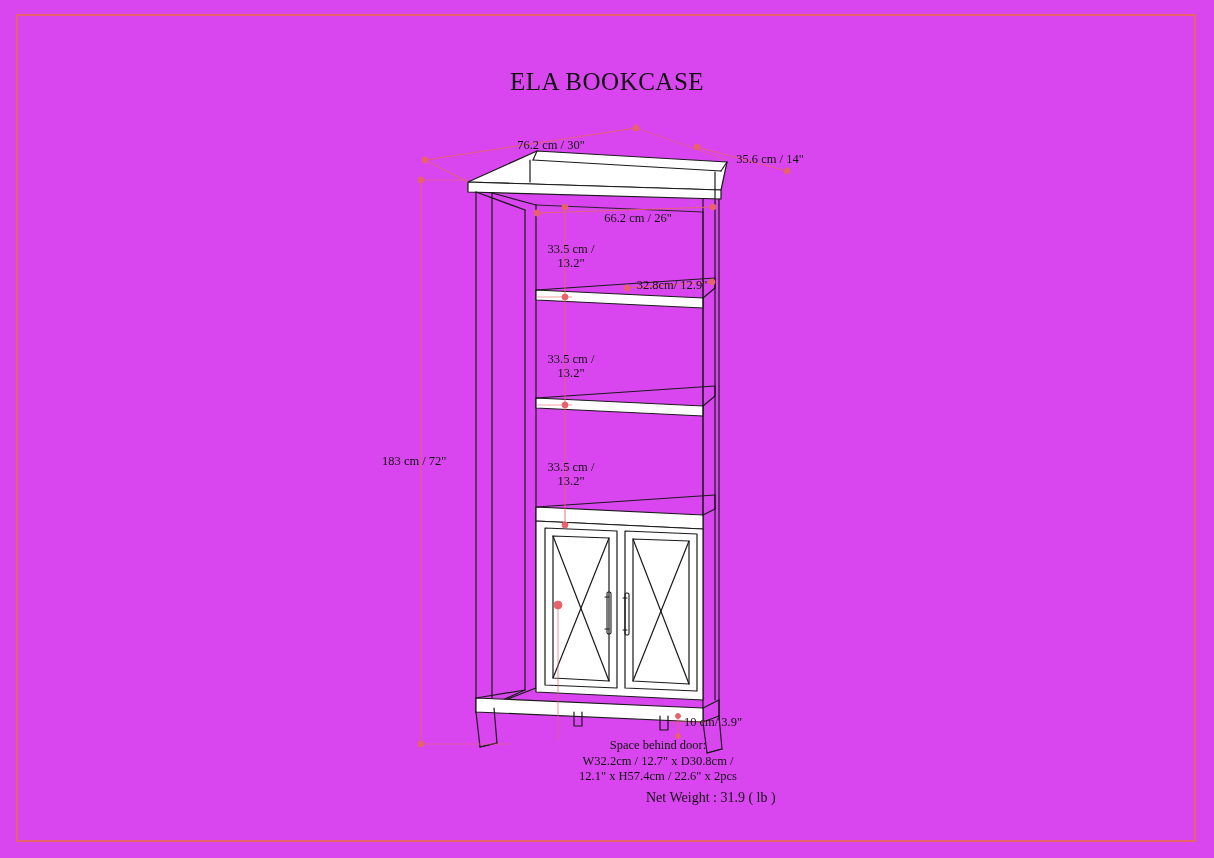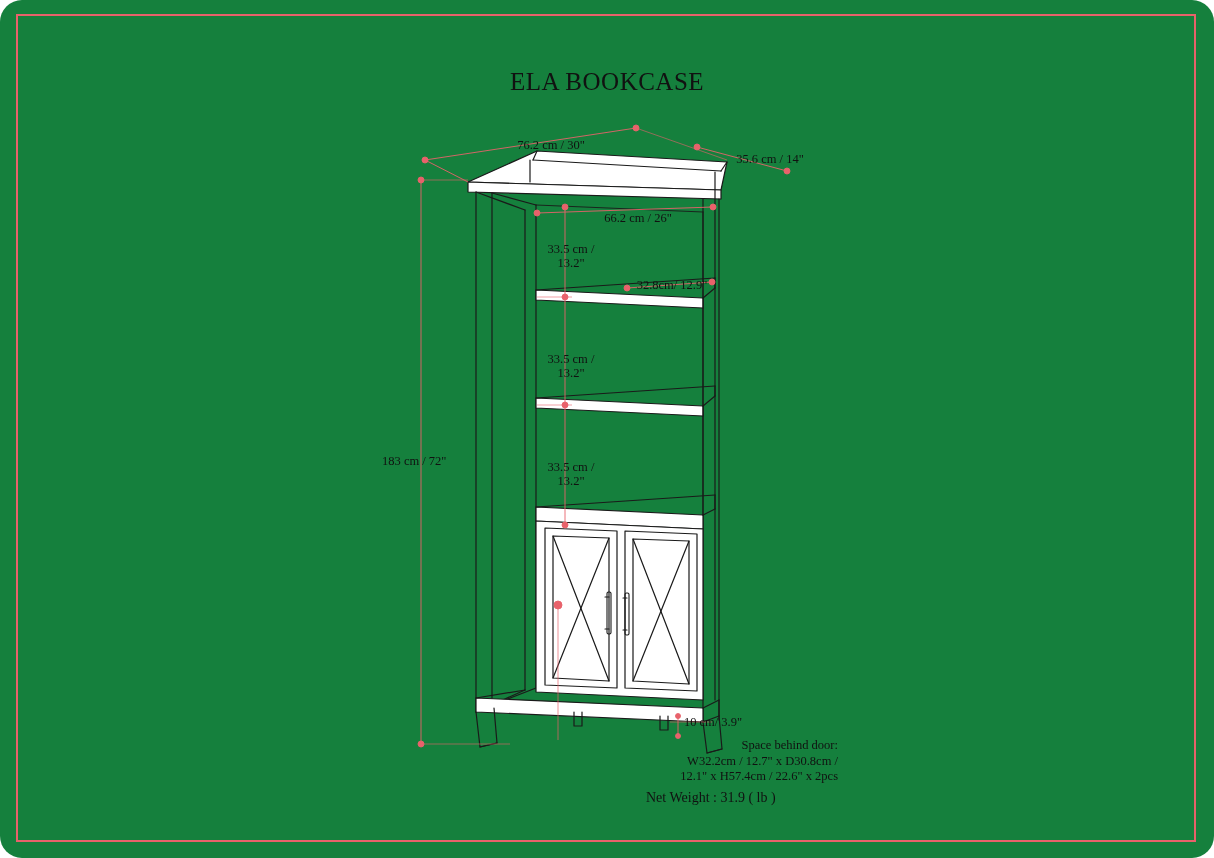--- a/index.html
+++ b/index.html
@@ -11,22 +11,21 @@
     width: 1214px;
     height: 858px;
     font-family: "Liberation Serif", serif;
     color: #1a1a1a;
     overflow: hidden;
   }
   #page {
     position: relative;
     width: 1214px;
     height: 858px;
-    background: #15803d;
-    border-radius: 22px;
+    background: #d946ef;
   }
   .page-frame {
     position: absolute;
     left: 16px;
     top: 14px;
     width: 1180px;
     height: 828px;
     border: 2px solid #e8626b;
     box-sizing: border-box;
   }
@@ -55,21 +54,21 @@
     color: #111;
     white-space: pre;
     line-height: 1.15;
     text-align: center;
   }
   .note {
     position: absolute;
     font-family: "Liberation Serif", serif;
     font-size: 12.5px;
     color: #111;
-    text-align: right;
+    text-align: center;
     line-height: 1.25;
     white-space: pre;
   }
   .weight {
     position: absolute;
     font-family: "Liberation Serif", serif;
     font-size: 14px;
     color: #111;
     white-space: pre;
   }

